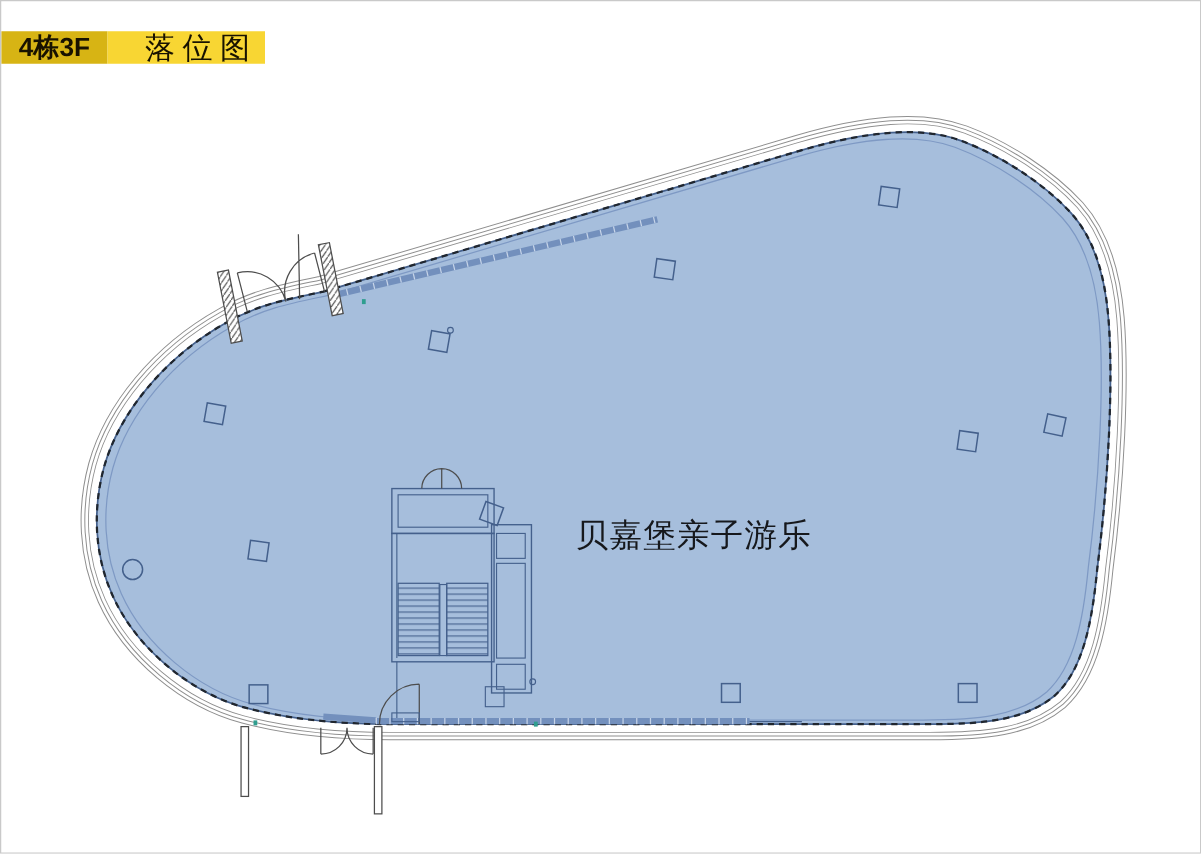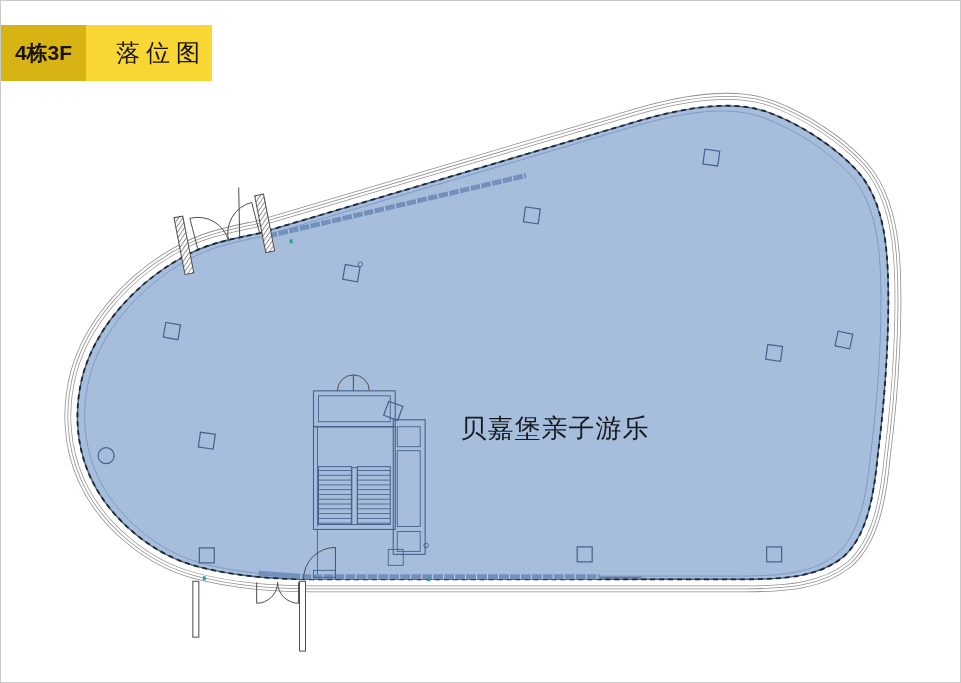--- a/index.html
+++ b/index.html
@@ -1,20 +1,20 @@
 <!DOCTYPE html>
 <html style="--page_border: #c9c9c9; --building_tag_bg: #d7b414; --title_tag_bg: #f8d633; --tag_text: #181200; --area_fill: #a6bedc; --area_edge: #44608c; --area_inner_line: #7e99c4; --outline_gray: #8f8f8f; --dash_black: #20262e; --band_blue: #7390bd; --band_gap: #c6d4e8; --tick_teal: #2f9e8f; --tenant_text: #16181c;"><head>
 <meta charset="utf-8">
 <style>
   html,body{margin:0;padding:0;background:#fff;}
   .page{position:relative;width:961px;height:683px;background:#ffffff;
         border:1px solid var(--page_border,#c9c9c9);box-sizing:border-box;overflow:hidden;
         font-family:"Liberation Sans",sans-serif;}
   .tag-row{position:absolute;left:0;top:24px;display:flex;z-index:5;}
-  .tag{height:56px;display:flex;align-items:center;justify-content:center;box-sizing:border-box;}
+  .tag{height:26px;display:flex;align-items:center;justify-content:center;box-sizing:border-box;}
   .tag.building{width:85px;background:var(--building_tag_bg,#d7b414);
         font-weight:bold;font-size:21px;color:var(--tag_text,#181200);}
   .tag.title{width:126px;background:var(--title_tag_bg,#f8d633);
         font-size:24px;font-weight:500;letter-spacing:6px;padding-left:24px;color:var(--tag_text,#181200);}
   svg.plan{position:absolute;left:0;top:0;width:959px;height:681px;}
   .tenant{position:absolute;left:438px;top:410px;width:232px;text-align:center;
         font-family:"DejaVu Serif","Liberation Serif",serif;font-size:26px;
         color:var(--tenant_text,#16181c);letter-spacing:1px;z-index:4;}
   
   .olg{fill:none;stroke:var(--outline_gray,#8f8f8f);}

